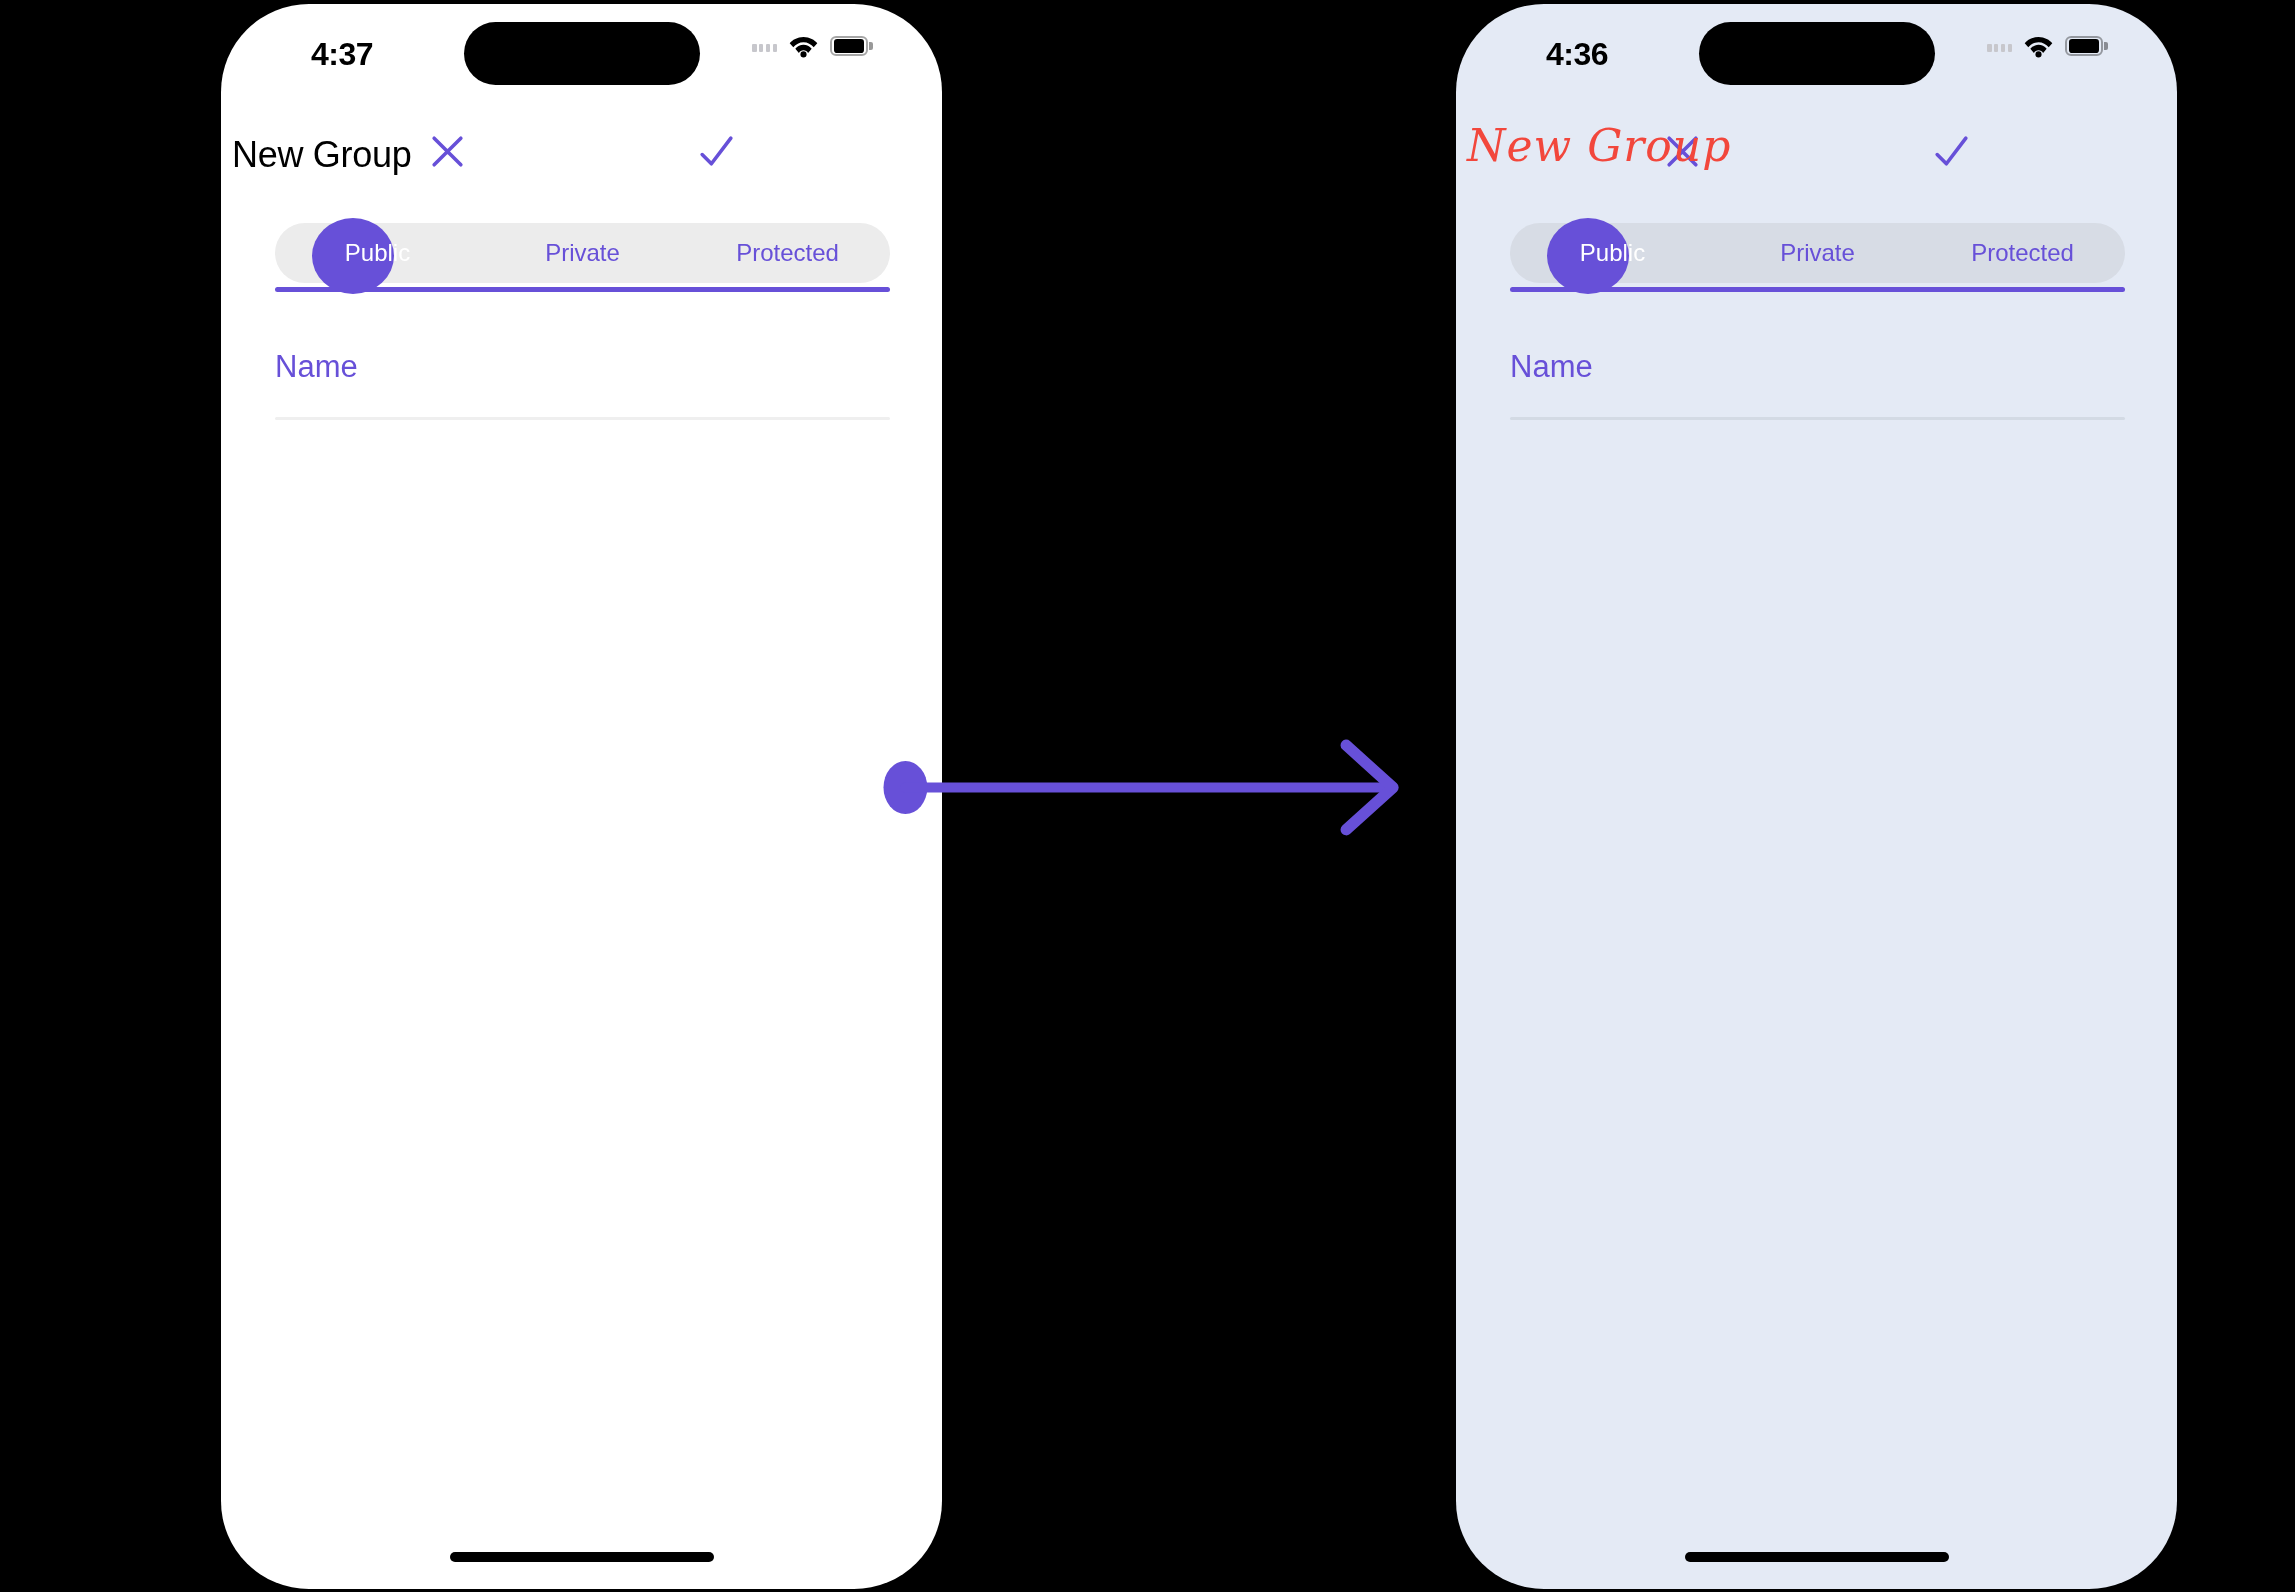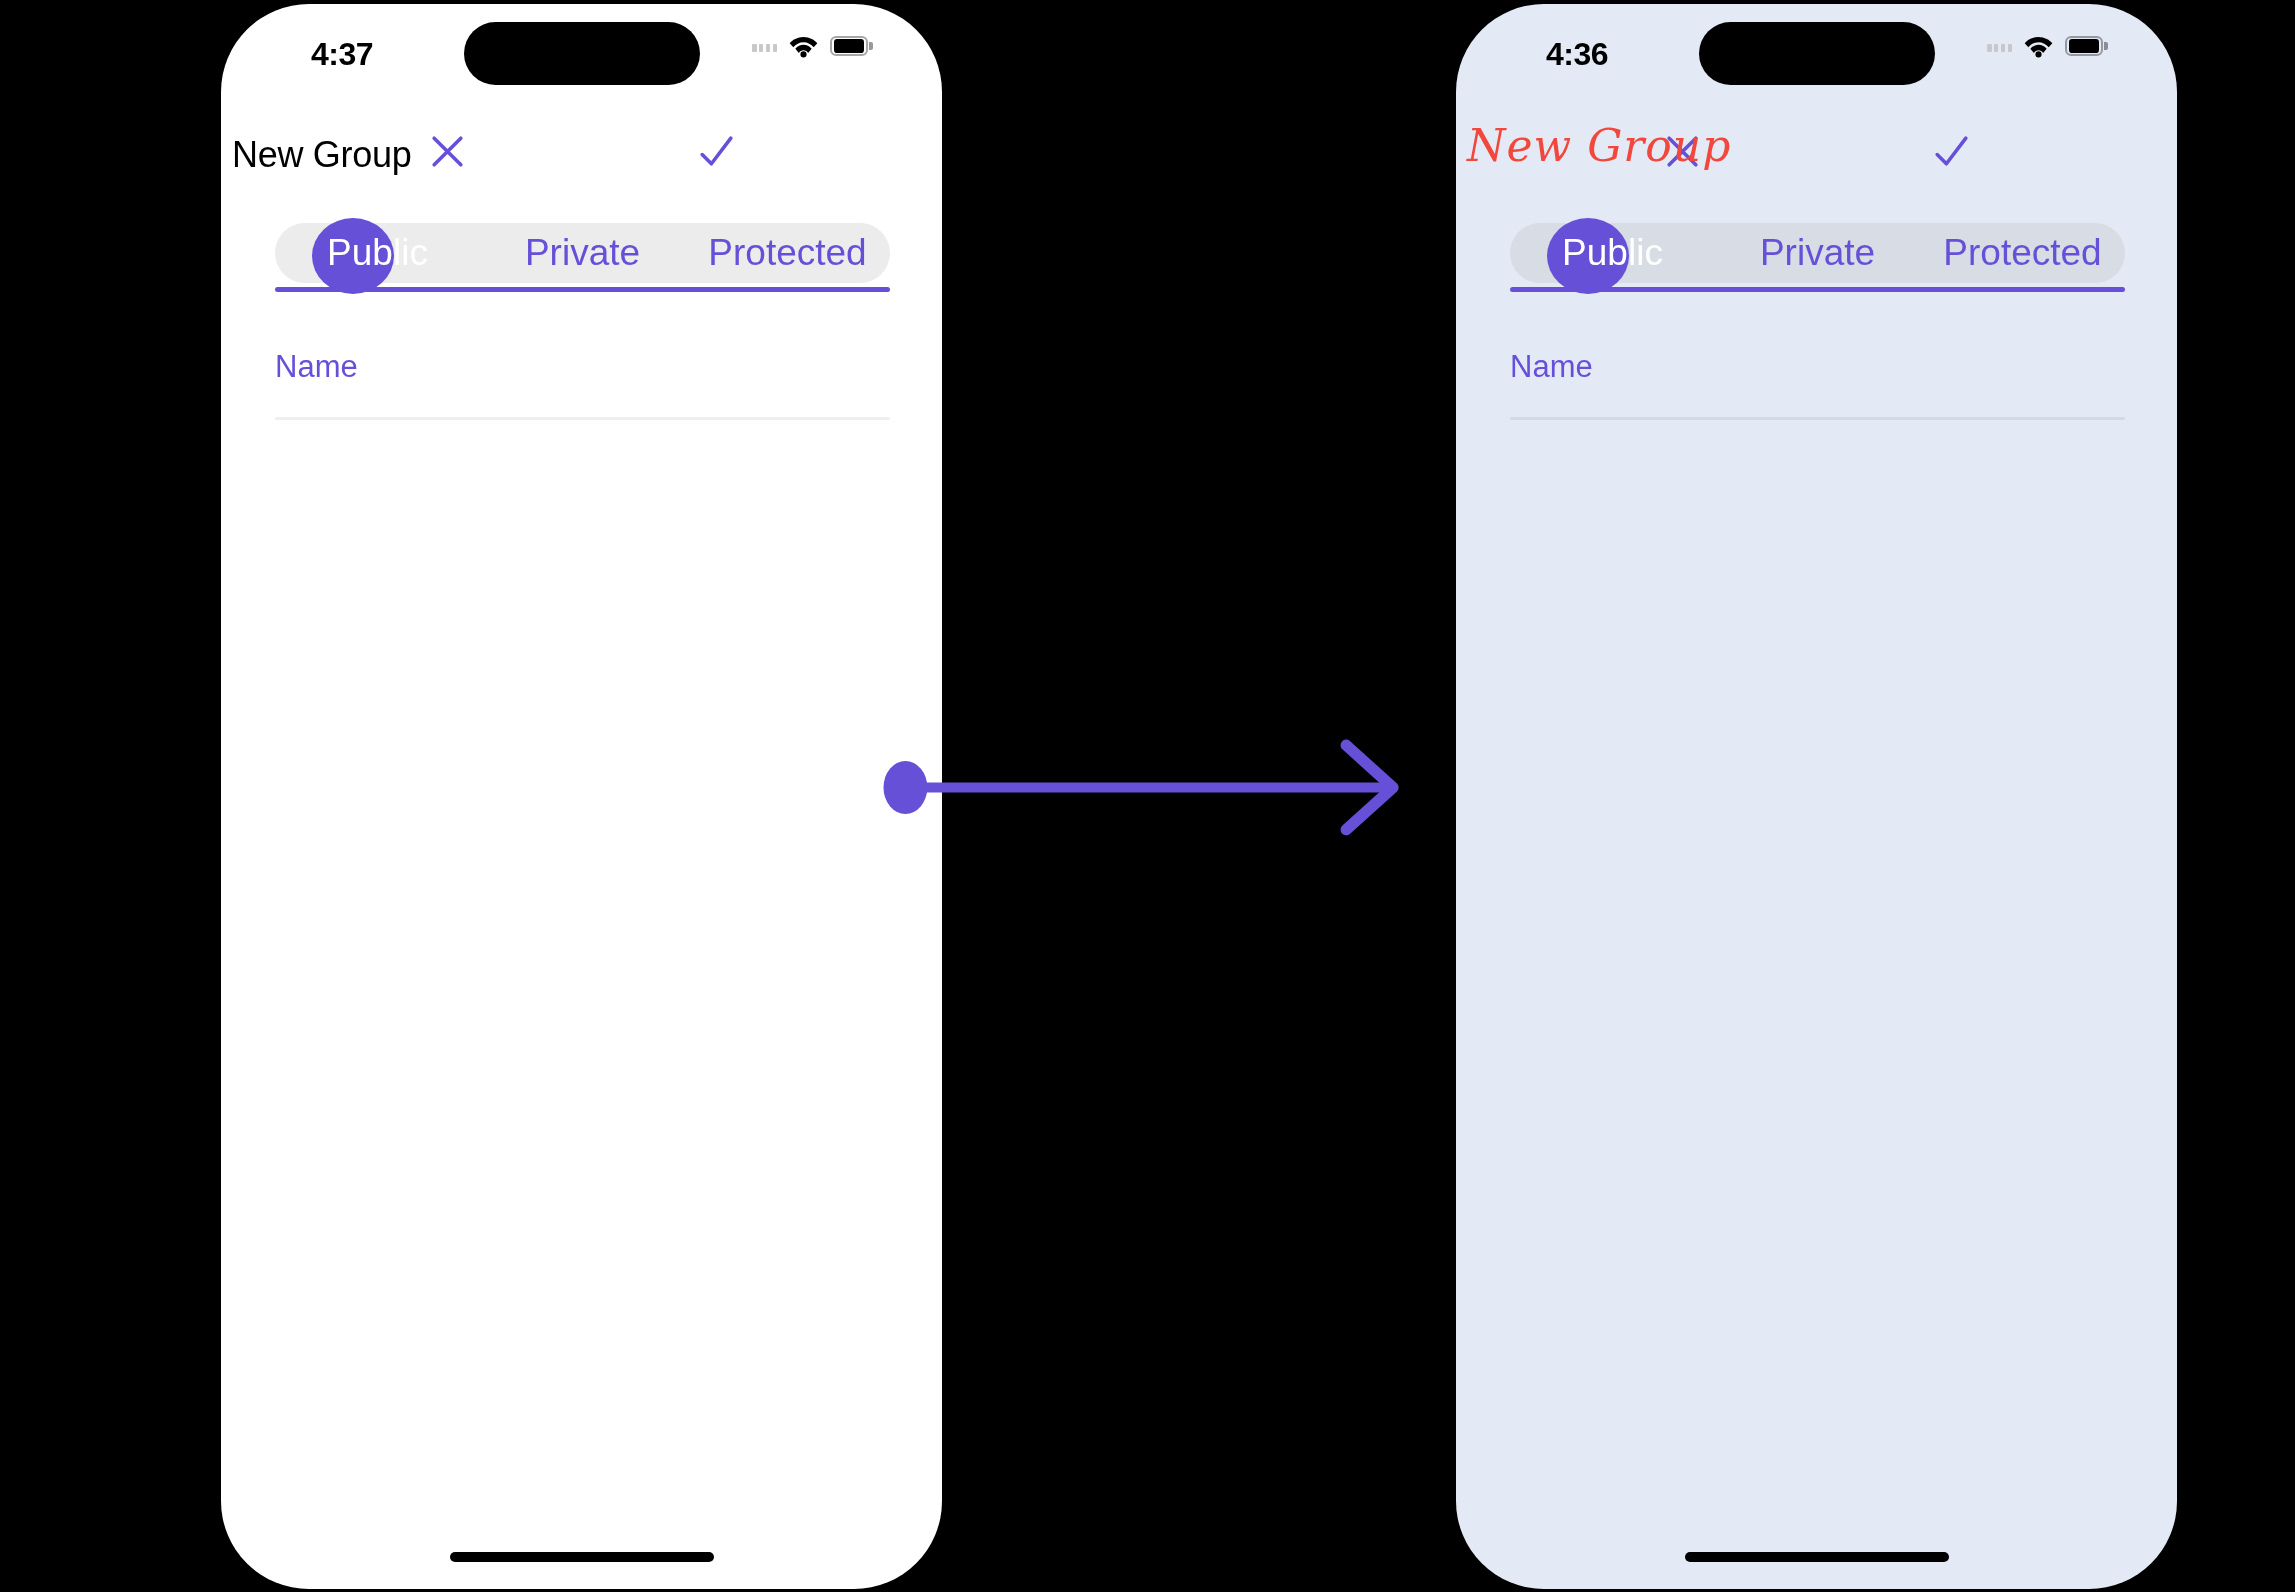--- a/index.html
+++ b/index.html
@@ -167,21 +167,21 @@
     left: 0; top: 0;
     width: 615px;
     height: 60px;
     display: flex;
   }
   .segment {
     flex: 1;
     display: flex;
     align-items: center;
     justify-content: center;
-    font-size: 37px;
+    font-size: 24px;
     color: #6750D8;
     position: relative;
     z-index: 2;
   }
   .segment.active { color: #FFFFFF; }
   .seg-underline {
     position: absolute;
     left: 0;
     top: 64px;
     width: 615px;

